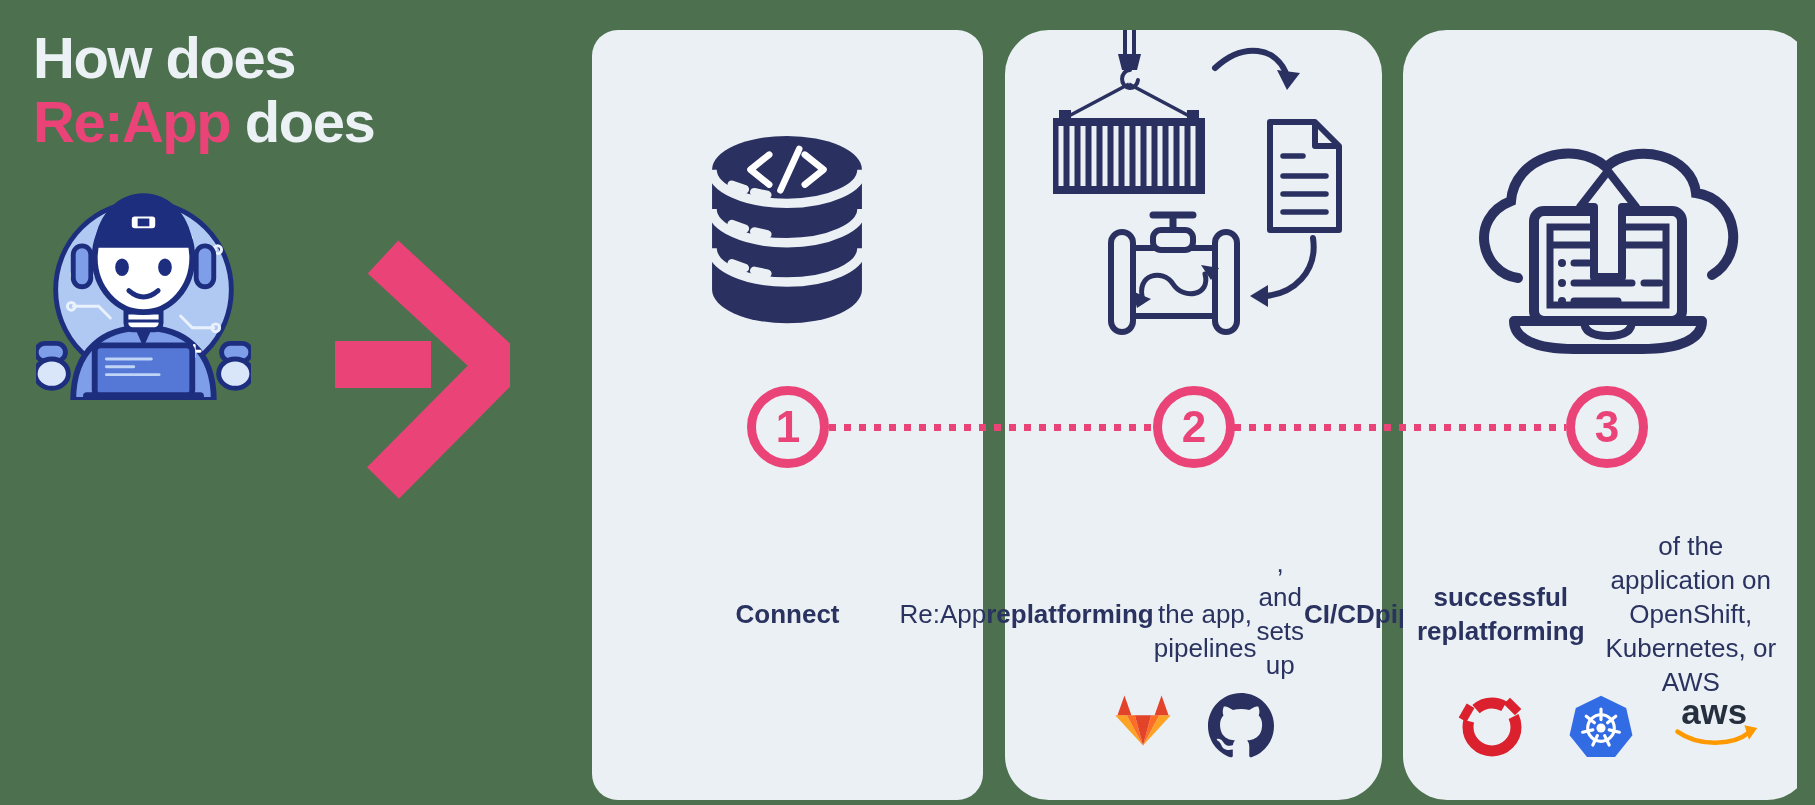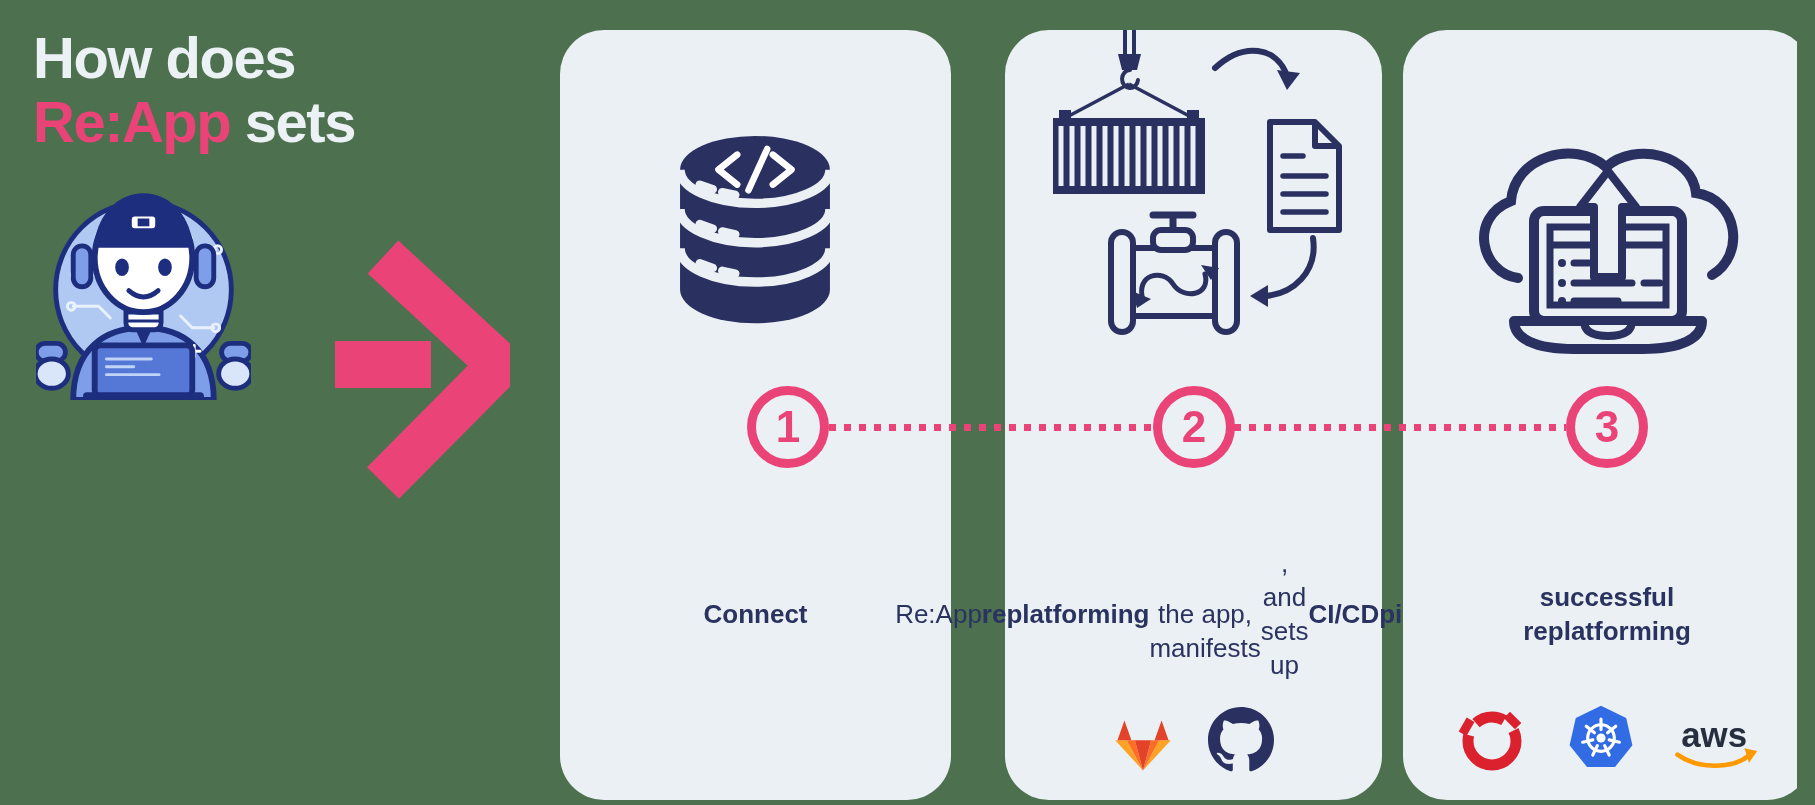--- a/index.html
+++ b/index.html
@@ -4,48 +4,48 @@
 <style>
   html,body{margin:0;padding:0;background:#4D704F;}
   .stage{position:relative;width:1773px;height:805px;background:#4D704F;overflow:hidden;
          font-family:"Liberation Sans",sans-serif;padding-left:24px;}
   
   .title{position:absolute;left:33px;top:26px;font-weight:700;font-size:58px;
          line-height:64px;letter-spacing:-1.5px;color:#ECF1F5;}
   .title .accent{color:#E94377;}
   
   .card{position:absolute;top:30px;height:770px;background:#EBF0F4;border-radius:44px;}
-  .card-1{left:560px;width:391px;}
+  .card-1{left:592px;width:391px;border-radius:26px;}
   .card-2{left:1005px;width:377px;}
   .card-3{left:1403px;width:408px;}
   .step-icon{position:absolute;}
   .step-text{position:absolute;left:14px;right:14px;top:473px;height:170px;
              display:flex;align-items:center;justify-content:center;text-align:center;
              white-space:pre-line;font-size:26px;line-height:34px;color:#2A335F;}
   .step-text .b{font-weight:700;}
   .logo-row{position:absolute;left:0;right:0;top:663px;height:80px;display:flex;
-            align-items:flex-end;justify-content:center;gap:36px;}
+            align-items:flex-start;justify-content:center;gap:36px;}
   
   .dotted-line{position:absolute;left:829px;top:424px;width:737px;height:7px;z-index:1;
                background:repeating-linear-gradient(90deg,#E94377 0 7px,transparent 7px 15px);}
   .badge{position:absolute;top:386px;width:82px;height:82px;box-sizing:border-box;
          border:9px solid #E94377;border-radius:50%;background:#EBF0F4;color:#E94377;
          font-size:44px;font-weight:700;display:flex;align-items:center;justify-content:center;
          z-index:2;}
   .badge-1{left:747px;} .badge-2{left:1153px;} .badge-3{left:1566px;}
   svg text{font-family:"Liberation Sans",sans-serif;}
 </style>
 </head>
 <body>
 
 <div class="stage">
 
   <div class="title">
     <div><span>How does</span></div>
-    <div><span class="accent">Re:App</span><span> sets</span></div>
+    <div><span class="accent">Re:App</span><span> does</span></div>
   </div>
 
   <svg style="position:absolute;left:36px;top:158px;" width="215" height="242" viewBox="0 0 220 248">
     <circle cx="110" cy="135" r="90" fill="#B0C9F2" stroke="#1D2E7E" stroke-width="5"></circle>
     <g stroke="#E9F1FD" stroke-width="3" fill="none" stroke-linecap="round">
       <polyline points="42,120 70,120 82,108"></polyline>
       <polyline points="38,152 64,152 76,164"></polyline>
       <polyline points="150,106 162,94 184,94"></polyline>
       <polyline points="148,162 160,174 182,174"></polyline>
       <circle cx="40" cy="120" r="4"></circle>
@@ -139,21 +139,21 @@
       <path d="M128,185 H168 M148,185 V202" stroke="#2A3160" stroke-width="7" stroke-linecap="round"></path>
       <rect x="100" y="218" width="98" height="68" stroke="#2A3160" stroke-width="6" fill="none"></rect>
       <rect x="128" y="200" width="40" height="20" rx="8" fill="#EBF0F4" stroke="#2A3160" stroke-width="6"></rect>
       <rect x="86" y="202" width="22" height="100" rx="11" fill="#EBF0F4" stroke="#2A3160" stroke-width="6"></rect>
       <rect x="190" y="202" width="22" height="100" rx="11" fill="#EBF0F4" stroke="#2A3160" stroke-width="6"></rect>
       <path d="M118,270 C110,244 138,238 148,254 C158,270 186,266 180,244" stroke="#2A3160" stroke-width="5" fill="none" stroke-linecap="round"></path>
       <polygon points="112,278 107,261 126,269" fill="#2A3160"></polygon>
       <polygon points="186,250 176,235 194,238" fill="#2A3160"></polygon>
     </svg>
     <p class="step-text"><span>Re:App </span><span class="b">replatforming</span><span>
-the app, manifests
+the app, pipelines
 </span><span>,
 and sets up </span><span class="b">CI/CD</span><span>
 </span><span class="b">pipelines</span></p>
     <div class="logo-row">
       <svg width="58" height="55" viewBox="0 0 100 94">
         <polygon points="2,38 22,38 50,90" fill="#FCA326"></polygon>
         <polygon points="98,38 78,38 50,90" fill="#FCA326"></polygon>
         <polygon points="22,38 36,38 50,90" fill="#FC6D26"></polygon>
         <polygon points="78,38 64,38 50,90" fill="#FC6D26"></polygon>
         <polygon points="36,38 64,38 50,90" fill="#E24329"></polygon>
@@ -178,21 +178,24 @@
           <circle cx="106" cy="168" r="4"></circle>
           <circle cx="106" cy="186" r="4"></circle>
       </g>
       <g stroke="#2A3160" stroke-width="7" stroke-linecap="round">
         <path d="M118,148 H133 M118,168 H176 M188,168 H204 M118,186 H162"></path>
       </g>
       <path d="M58,206 L246,206 C246,224 224,234 186,234 L118,234 C80,234 58,224 58,206 Z" fill="#EBF0F4" stroke="#2A3160" stroke-width="10" stroke-linejoin="round"></path>
       <path d="M128,206 H176 C176,217 166,221 152,221 C138,221 128,217 128,206 Z" fill="#EBF0F4" stroke="#2A3160" stroke-width="8" stroke-linejoin="round"></path>
     </svg>
     <p class="step-text"><span class="b">successful
-replatforming</span></p>
+replatforming</span><span> of the
+application on
+OpenShift,
+Kubernetes, or AWS</span></p>
     <div class="logo-row">
       <svg width="76" height="66" viewBox="0 0 76 66">
         <circle cx="38" cy="34" r="24" fill="none" stroke="#DB212E" stroke-width="11" stroke-dasharray="81 14 30 14 12"></circle>
         <rect x="5" y="15" width="16" height="9" fill="#DB212E" transform="rotate(-60 13 20)"></rect>
         <rect x="50.5" y="9" width="16" height="9" fill="#DB212E" transform="rotate(45 58.5 13.5)"></rect>
       </svg>
       <svg width="70" height="70" viewBox="0 0 100 100">
         <polygon points="50,4 86,21.3 94.9,60.2 70,91.4 30,91.4 5.1,60.2 14,21.3" fill="#326CE5"></polygon>
         <circle cx="50" cy="50" r="19" fill="none" stroke="#FFFFFF" stroke-width="4.5"></circle>
         <circle cx="50" cy="50" r="6.5" fill="#FFFFFF"></circle>

